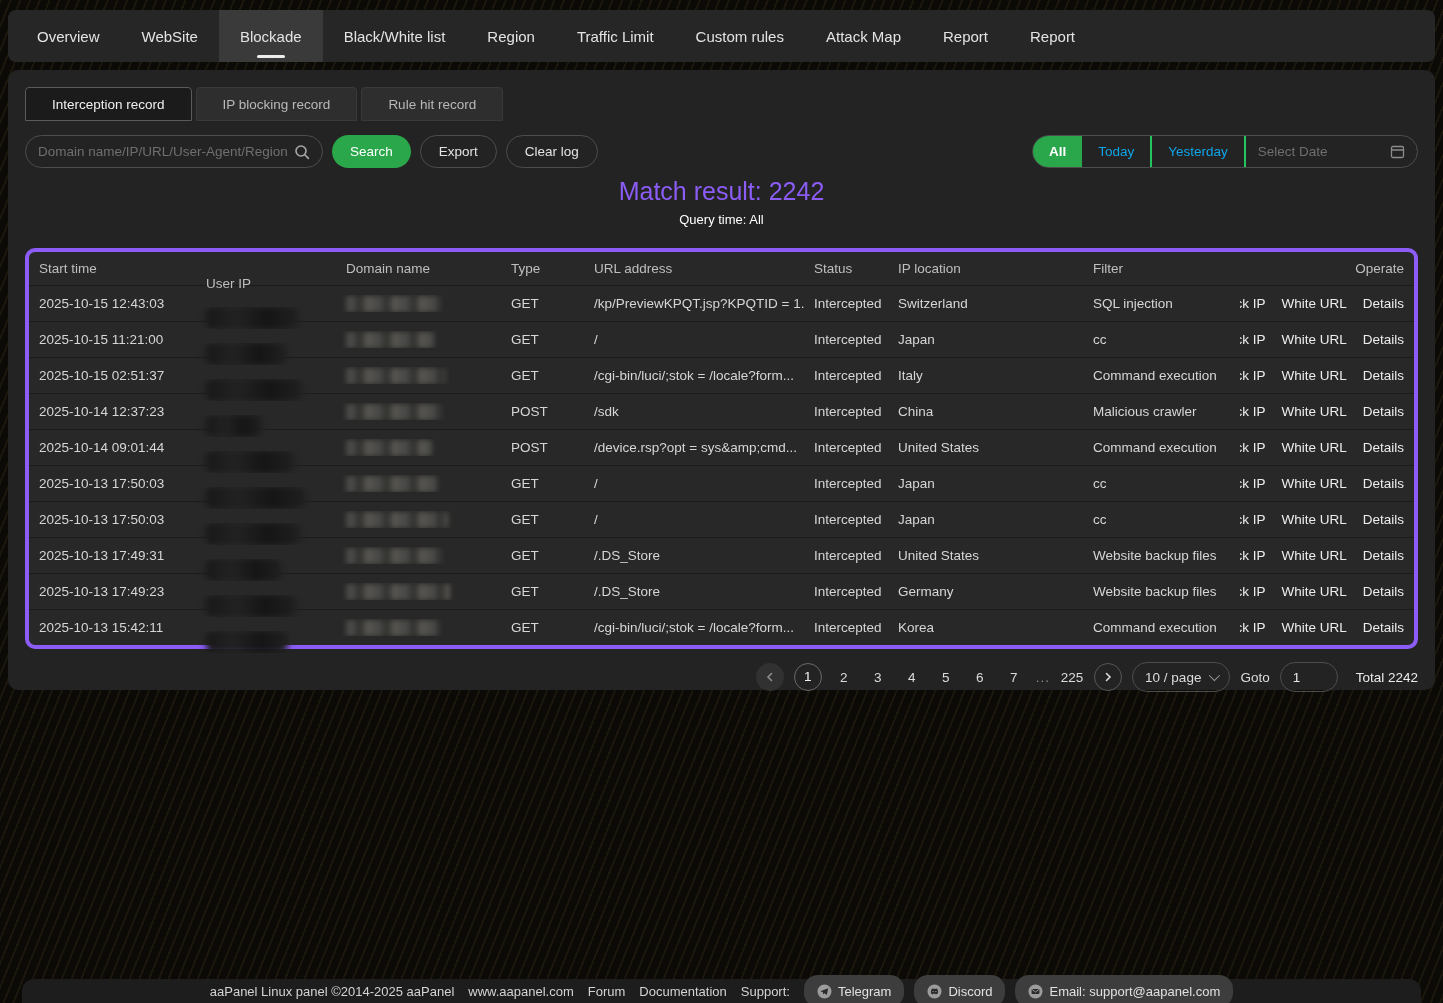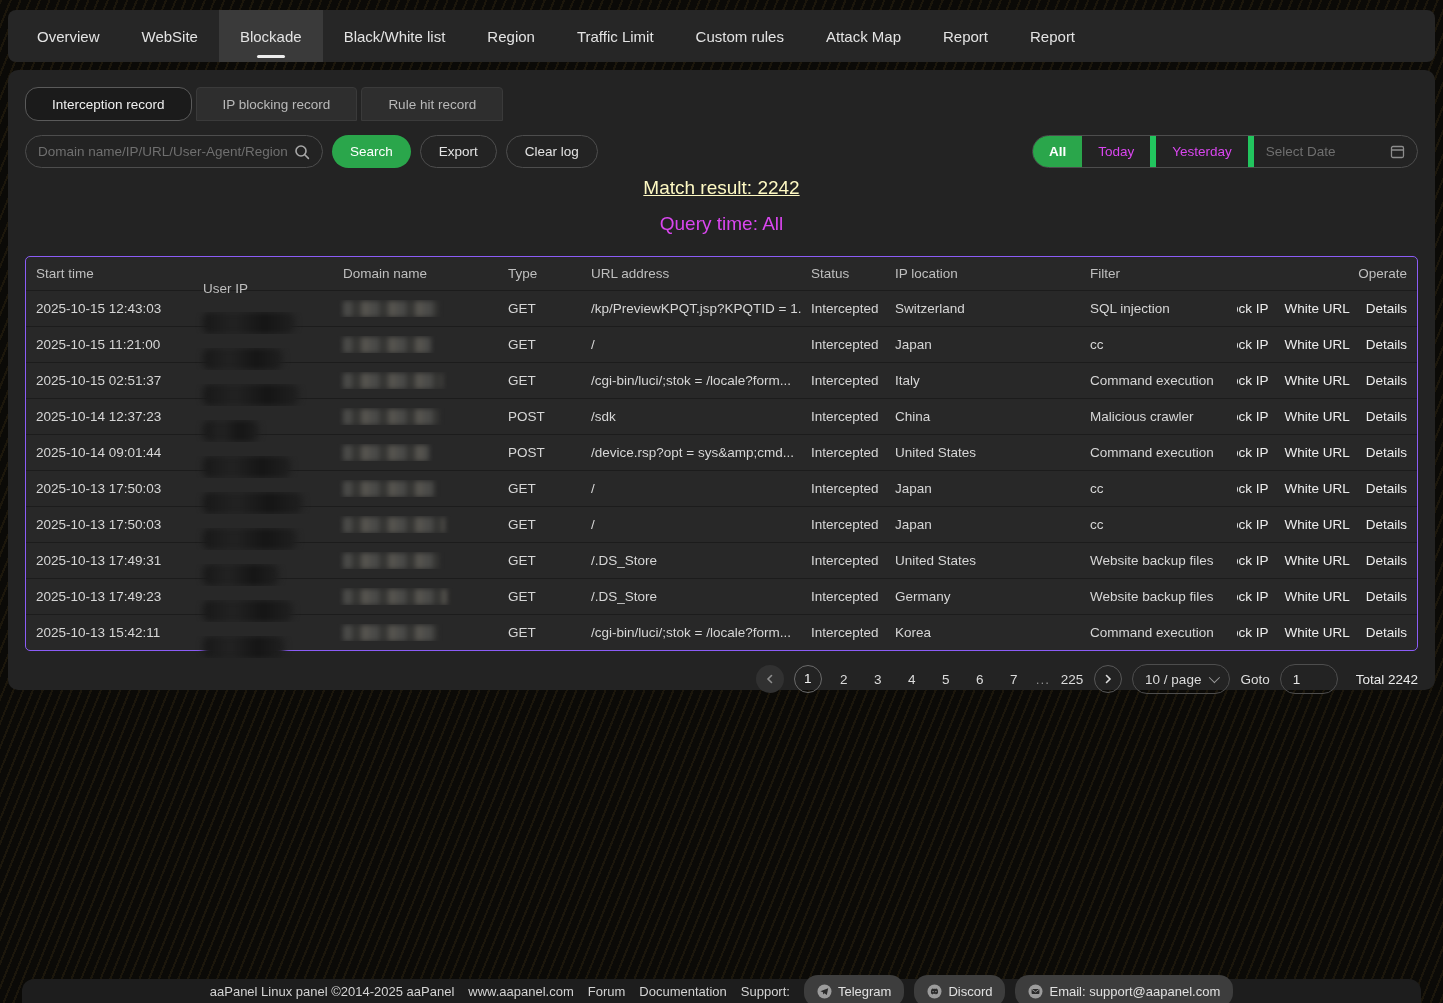--- a/index.html
+++ b/index.html
@@ -34,21 +34,21 @@
     background:#232323; border-radius:10px; padding:17px 17px 0;
   }
 
   
   .subtabs { display:flex; gap:4px; }
   .subtab {
     height:34px; display:flex; align-items:center; padding:0 26px;
     font-size:13.5px; color:#b9b9b9; background:#2e2e2e;
     border:1px solid #3a3a3a; border-radius:4px 4px 0 0; cursor:pointer;
   }
-  .subtab.active { background:#1b1b1b; border-color:#5a5a5a; color:#f0f0f0;border-radius:13px; }
+  .subtab.active { background:#1b1b1b; border-color:#5a5a5a; color:#f0f0f0; }
 
   
   .toolbar { margin-top:14px; display:flex; align-items:center; }
   .search-box {
     width:298px; height:33px; border:1px solid #4d4d4d; border-radius:17px;
     display:flex; align-items:center; padding:0 12px; background:transparent;
   }
   .search-box input {
     flex:1; background:transparent; border:none; outline:none;
     font-size:13.5px; color:#cfcfcf; font-family:inherit;
@@ -61,33 +61,33 @@
   .btn-green { background:var(--green); color:#fff; border:none; margin-left:9px; }
   .btn-ghost { background:transparent; color:#e3e3e3; border:1px solid #4d4d4d; margin-left:9px; }
 
   .toolbar-right { margin-left:auto; display:flex; align-items:flex-end; }
   .time-group {
     display:flex; align-items:stretch; height:33px;
     border:1px solid #4d4d4d; border-radius:17px; overflow:hidden; width:386px;
   }
   .time-seg {
     display:flex; align-items:center; padding:0 16px; font-size:13.5px;
-    color:#d946ef; cursor:pointer; border-right:6px solid #22c55e;
+    color:#0ea5e9; cursor:pointer; border-right:2px solid #22c55e;
   }
   .time-seg.active { background:var(--green); color:#fff; font-weight:bold; border-right:none; }
   .date-seg { flex:1; display:flex; align-items:center; padding:0 12px; cursor:pointer; }
   .date-seg .date-ph { flex:1; font-size:13.5px; color:#6f6f6f; }
 
   
   .summary { text-align:center; margin-top:9px; }
-  .summary .match { font-size:19px; color:#fef9c3; font-weight:500;text-decoration:underline; }
-  .summary .qtime { font-size:19px; color:#d946ef; margin-top:14px; }
-
-  
-  .tbl { margin-top:21px; border:1px solid #8b5cf6; border-radius:5px; background:#282828; }
+  .summary .match { font-size:25px; color:#8b5cf6; font-weight:500; }
+  .summary .qtime { font-size:13px; color:#ffffff; margin-top:6px; }
+
+  
+  .tbl { margin-top:21px; border:4px solid #8b5cf6; border-radius:10px; background:#282828; }
   .tr { display:flex; align-items:center; height:36px; border-top:1px solid #1c1c1c; font-size:13.5px; color:#d6d6d6; }
   .tr.head { height:33px; border-top:none; color:#bfbfbf; }
   .td { padding-left:10px; white-space:nowrap; overflow:hidden; }
   .c-time   { width:167px; }
   .c-ip     { width:140px;margin-top:29px; }
   .c-domain { width:165px; }
   .c-type   { width:83px;  }
   .c-url    { width:220px; }
   .c-status { width:84px;  }
   .c-loc    { width:195px; }

